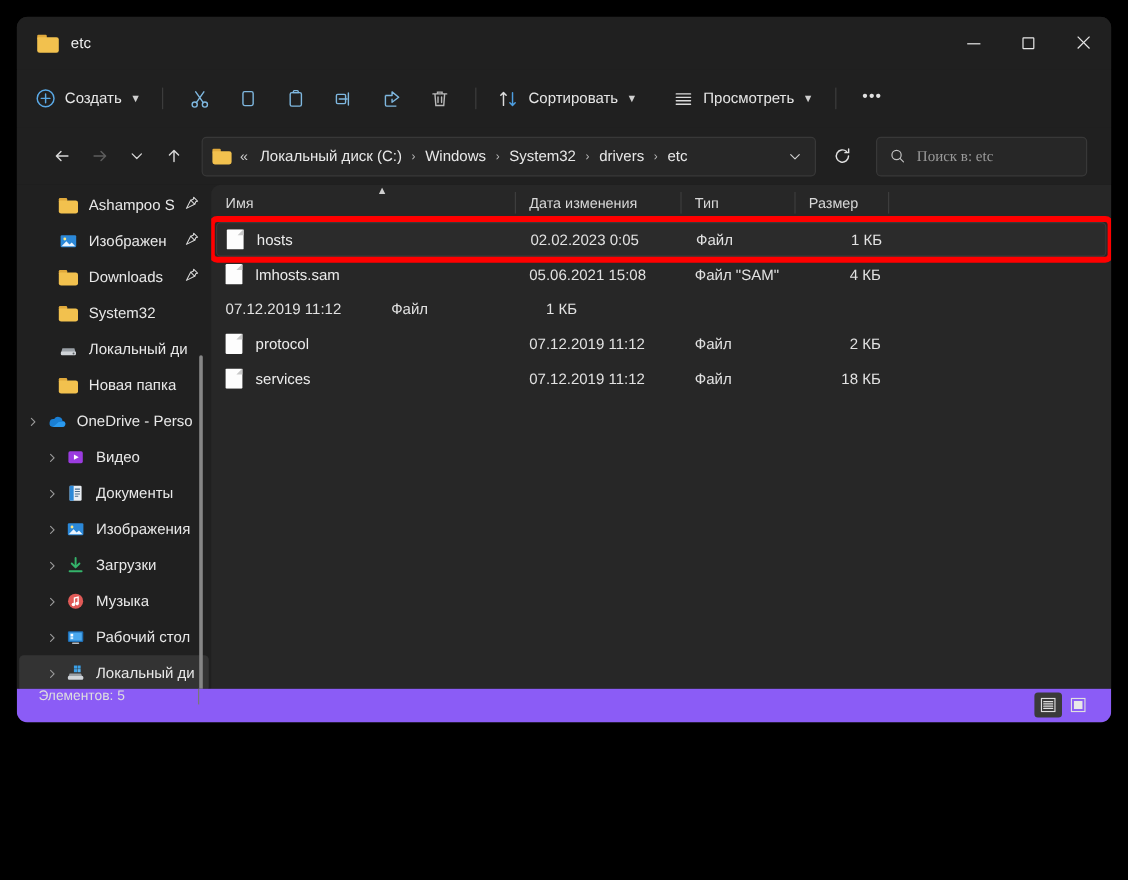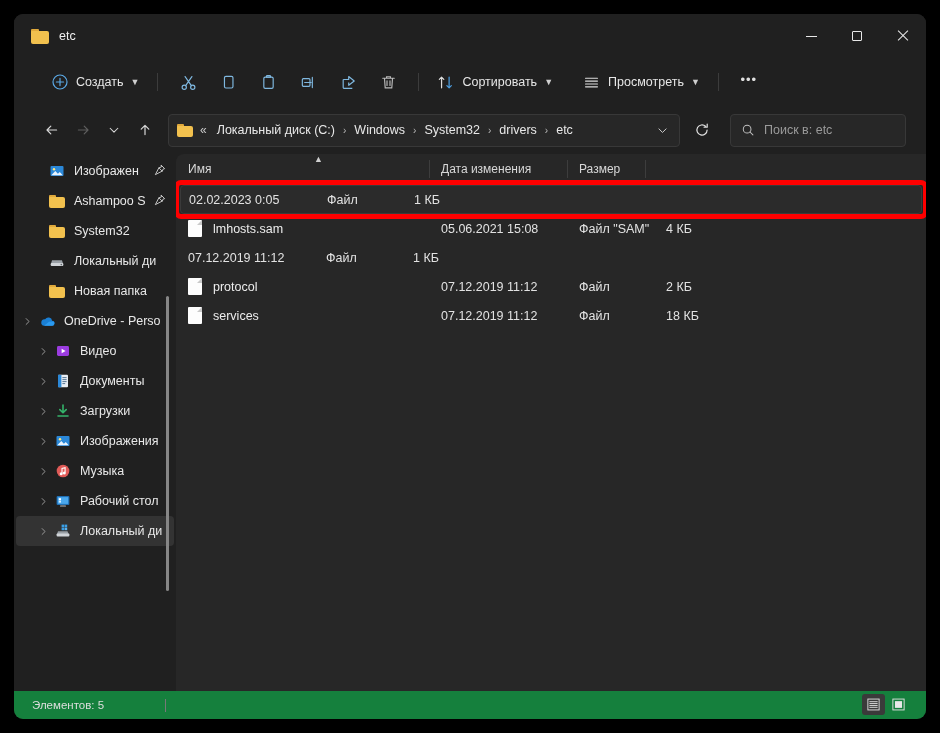--- a/index.html
+++ b/index.html
@@ -11,21 +11,21 @@
     font-family: "Liberation Sans", sans-serif;
     overflow: hidden;
   }
 
   
   #explorer-window {
     position: absolute;
     left: 14px;
     top: 14px;
     width: 912px;
-    height: 705px;
+    height: 588px;
     background: #202020;
     border-radius: 9px;
     overflow: hidden;
     display: flex;
     flex-direction: column;
   }
 
   
   .titlebar {
     height: 44px;
@@ -79,21 +79,21 @@
   }
   .wc-close::before { transform: rotate(45deg); }
   .wc-close::after  { transform: rotate(-45deg); }
 
   
   .toolbar {
     height: 48px;
     flex: 0 0 48px;
     display: flex;
     align-items: center;
-    padding-left: 30px;
+    padding-left: 8px;
     background: #202020;
   }
   .tb-item {
     height: 32px;
     display: flex;
     align-items: center;
     border-radius: 4px;
     padding: 0 8px;
     color: #e6e6e6;
     font-size: 12.5px;
@@ -181,21 +181,21 @@
     width: 176px; height: 33px; margin-left: 13px;
     background: #272727;
     border: 1px solid #383838;
     border-radius: 4px;
     display: flex; align-items: center;
     padding: 0 10px;
   }
   .searchbox input {
     flex: 1; background: transparent; border: 0; outline: 0;
     color: #d8d8d8; font-size: 12.5px; margin-left: 9px;
-    font-family: Liberation Sans, sans-serif;
+    font-family: Liberation Serif, serif;
   }
   .searchbox input::placeholder { color: #9a9a9a; }
 
   
   .body-area {
     flex: 1;
     display: flex;
     min-height: 0;
     background: #202020;
     padding: 0 0 0 0;
@@ -318,21 +318,21 @@
   }
   .file-row.highlighted { background: #2b2b2b; border: 1px solid #3a3a3a; }
   .fr-name {
     width: 253px; flex: 0 0 253px;
     display: flex; align-items: center;
     padding-left: 8px;
     overflow: hidden;
   }
   .fr-date { width: 138px; flex: 0 0 138px; padding-left: 8px; color: #e2e2e2; }
   .fr-type { width: 95px;  flex: 0 0 95px;  padding-left: 8px; color: #e2e2e2; }
-  .fr-size { width: 78px;  flex: 0 0 78px;  padding-right: 10px; color: #e2e2e2; }
+  .fr-size { width: 78px;  flex: 0 0 78px;  padding-right: 10px; text-align: right; color: #e2e2e2; }
   .file-icon {
     width: 14px; height: 17px;
     flex: 0 0 14px;
     background: #fdfdfd;
     position: relative;
     margin-right: 11px;
     border-radius: 1px;
   }
   .file-icon::after {
     content: "";
@@ -353,23 +353,23 @@
     border: 5px solid #ff0000;
     border-radius: 7px;
     pointer-events: none;
     z-index: 20;
   }
 
   
   .statusbar {
     height: 28px;
     flex: 0 0 28px;
-    background: #15803d;
-    display: flex;
-    align-items: center;
+    background: #8b5cf6;
+    display: flex;
+    align-items: flex-start;
     padding: 0 14px 0 18px;
     position: relative;
     gap: 48px;
   }
   .status-text { font-size: 11.5px; color: #dedede; }
   .status-sep {
     width: 1px; height: 13px; background: #787878; margin-left: 13px;
   }
   .view-toggle {
     position: absolute; right: 16px; top: 3px;
@@ -587,20 +587,35 @@
   </div>
 
   <div class="body-area">
 
     <div class="sidebar">
       <div id="sidebar-rows">
           <div class="sb-row">
             <div class="sb-indent"></div>
             <div class="sb-indent"></div>
             <div class="sb-icon">
+              <div class="mini-folder">
+                <div class="tab"></div>
+                <div class="body"></div>
+              </div>
+            </div>
+            <div class="sb-label">Ashampoo S</div>
+            <div class="sb-pin"><svg width="12" height="12" viewBox="0 0 16 16" fill="none" stroke="#d4d4d4" stroke-width="1.2" stroke-linecap="round" stroke-linejoin="round">
+                <path d="M9.8 1.8 14.2 6.2l-2.1.6-1 2.9-4.6-4.6 2.9-1z"></path>
+                <path d="M6.5 5.1 1.8 14.2l9.1-4.7"></path>
+              </svg></div>
+          </div>
+          <div class="sb-row">
+            <div class="sb-indent"></div>
+            <div class="sb-indent"></div>
+            <div class="sb-icon">
               <svg width="16" height="16" viewBox="0 0 16 16">
                 <rect x="1.5" y="3" width="13" height="10" rx="1" fill="#2b88d8"></rect>
                 <circle cx="5" cy="6.2" r="1.2" fill="#ffe680"></circle>
                 <path d="M2.3 12.2 6.3 8l2.6 2.8L10.8 9l2.9 3.2z" fill="#e9f4ff"></path>
               </svg>
             </div>
             <div class="sb-label">Изображен</div>
             <div class="sb-pin"><svg width="12" height="12" viewBox="0 0 16 16" fill="none" stroke="#d4d4d4" stroke-width="1.2" stroke-linecap="round" stroke-linejoin="round">
                 <path d="M9.8 1.8 14.2 6.2l-2.1.6-1 2.9-4.6-4.6 2.9-1z"></path>
                 <path d="M6.5 5.1 1.8 14.2l9.1-4.7"></path>
@@ -608,21 +623,21 @@
           </div>
           <div class="sb-row">
             <div class="sb-indent"></div>
             <div class="sb-indent"></div>
             <div class="sb-icon">
               <div class="mini-folder">
                 <div class="tab"></div>
                 <div class="body"></div>
               </div>
             </div>
-            <div class="sb-label">Ashampoo S</div>
+            <div class="sb-label">Downloads</div>
             <div class="sb-pin"><svg width="12" height="12" viewBox="0 0 16 16" fill="none" stroke="#d4d4d4" stroke-width="1.2" stroke-linecap="round" stroke-linejoin="round">
                 <path d="M9.8 1.8 14.2 6.2l-2.1.6-1 2.9-4.6-4.6 2.9-1z"></path>
                 <path d="M6.5 5.1 1.8 14.2l9.1-4.7"></path>
               </svg></div>
           </div>
           <div class="sb-row">
             <div class="sb-indent"></div>
             <div class="sb-indent"></div>
             <div class="sb-icon">
               <div class="mini-folder">
@@ -701,41 +716,41 @@
             <div class="sb-label">Документы</div>
           </div>
           <div class="sb-row">
             <div class="sb-indent"></div>
             <div class="sb-expander ">
               <svg width="9" height="9" viewBox="0 0 16 16" fill="none" stroke="currentColor" stroke-width="1.7" stroke-linecap="round" stroke-linejoin="round">
                 <path d="M5.6 2.8 10.8 8l-5.2 5.2"></path>
               </svg>
             </div>
             <div class="sb-icon">
-              <svg width="16" height="16" viewBox="0 0 16 16" fill="none" stroke="#34b36a" stroke-width="1.6" stroke-linecap="round" stroke-linejoin="round">
-                <path d="M8 2v7.4M4.8 6.6 8 9.8l3.2-3.2M3 13h10"></path>
-              </svg>
-            </div>
-            <div class="sb-label">Загрузки</div>
-          </div>
-          <div class="sb-row">
-            <div class="sb-indent"></div>
-            <div class="sb-expander ">
-              <svg width="9" height="9" viewBox="0 0 16 16" fill="none" stroke="currentColor" stroke-width="1.7" stroke-linecap="round" stroke-linejoin="round">
-                <path d="M5.6 2.8 10.8 8l-5.2 5.2"></path>
-              </svg>
-            </div>
-            <div class="sb-icon">
               <svg width="16" height="16" viewBox="0 0 16 16">
                 <rect x="1.5" y="3" width="13" height="10" rx="1" fill="#2b88d8"></rect>
                 <circle cx="5" cy="6.2" r="1.2" fill="#ffe680"></circle>
                 <path d="M2.3 12.2 6.3 8l2.6 2.8L10.8 9l2.9 3.2z" fill="#e9f4ff"></path>
               </svg>
             </div>
             <div class="sb-label">Изображения</div>
+          </div>
+          <div class="sb-row">
+            <div class="sb-indent"></div>
+            <div class="sb-expander ">
+              <svg width="9" height="9" viewBox="0 0 16 16" fill="none" stroke="currentColor" stroke-width="1.7" stroke-linecap="round" stroke-linejoin="round">
+                <path d="M5.6 2.8 10.8 8l-5.2 5.2"></path>
+              </svg>
+            </div>
+            <div class="sb-icon">
+              <svg width="16" height="16" viewBox="0 0 16 16" fill="none" stroke="#34b36a" stroke-width="1.6" stroke-linecap="round" stroke-linejoin="round">
+                <path d="M8 2v7.4M4.8 6.6 8 9.8l3.2-3.2M3 13h10"></path>
+              </svg>
+            </div>
+            <div class="sb-label">Загрузки</div>
           </div>
           <div class="sb-row">
             <div class="sb-indent"></div>
             <div class="sb-expander ">
               <svg width="9" height="9" viewBox="0 0 16 16" fill="none" stroke="currentColor" stroke-width="1.7" stroke-linecap="round" stroke-linejoin="round">
                 <path d="M5.6 2.8 10.8 8l-5.2 5.2"></path>
               </svg>
             </div>
             <div class="sb-icon">
               <svg width="16" height="16" viewBox="0 0 16 16">
@@ -791,28 +806,35 @@
     <div class="content">
 
       <div class="col-header">
         <div class="col col-name">
           <span>Имя</span>
           <span class="sort-arrow">▲</span>
         </div>
         <div class="col col-date">
           <span>Дата изменения</span>
         </div>
+        <div class="col col-type">
+          <span>Тип</span>
+        </div>
         <div class="col col-size">
           <span>Размер</span>
         </div>
         <div class="col col-rest"></div>
       </div>
 
       <div class="file-list" id="file-rows">
           <div class="file-row highlighted">
+            <div class="fr-name">
+              <div class="file-icon"></div>
+              <span class="file-name-text">hosts</span>
+            </div>
             <div class="fr-date">02.02.2023 0:05</div>
             <div class="fr-type">Файл</div>
             <div class="fr-size">1 КБ</div>
           </div>
           <div class="file-row">
             <div class="fr-name">
               <div class="file-icon"></div>
               <span class="file-name-text">lmhosts.sam</span>
             </div>
             <div class="fr-date">05.06.2021 15:08</div>

